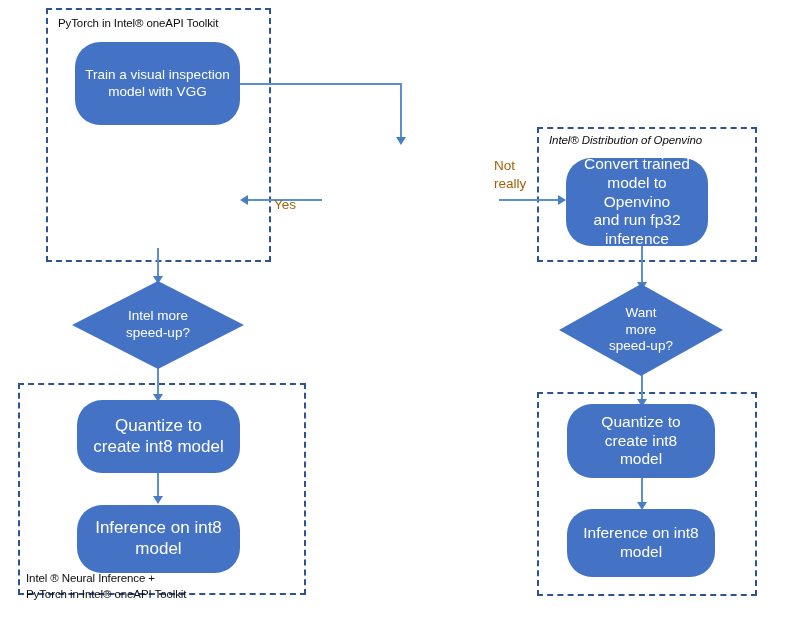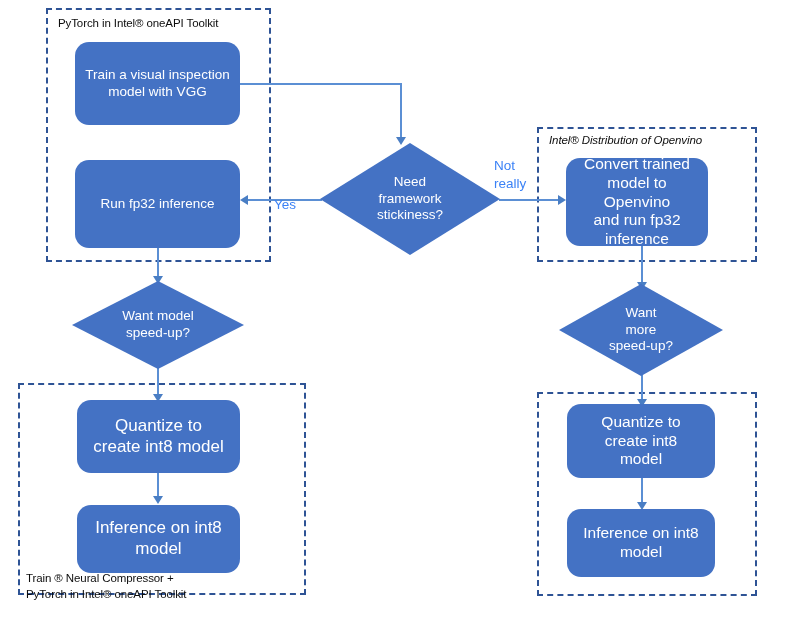--- a/index.html
+++ b/index.html
@@ -31,21 +31,21 @@
     color: #0d0d0d;
     white-space: pre;
     line-height: 1.35;
     letter-spacing: -0.1px;
   }
 
   
   .node {
     position: absolute;
     background: #4472C4;
-    border-radius: 14px;
+    border-radius: 25px;
     box-sizing: border-box;
     display: flex;
     align-items: center;
     justify-content: center;
     text-align: center;
     color: #ffffff;
     line-height: 1.22;
     white-space: pre-line;
     padding: 2px 6px;
   }
@@ -103,21 +103,21 @@
   .arrow-right {
     border-top: 5px solid transparent;
     border-bottom: 5px solid transparent;
     border-left: 8px solid #4A7EC4;
   }
 
   
   .edge-label {
     position: absolute;
     font-size: 13.5px;
-    color: #3b82f6;
+    color: #a16207;
     line-height: 1.3;
     white-space: pre-line;
     text-align: left;
   }
 
   
   .caption {
     position: absolute;
     font-size: 11.5px;
     color: #0d0d0d;
@@ -165,62 +165,55 @@
 
   <div class="conn v" style="left:641px; top:371px; height:32px;"></div>
   <div class="arrowhead arrow-down" style="left:637px; top:399px;"></div>
 
   <div class="conn v" style="left:641px; top:478px; height:28px;"></div>
   <div class="arrowhead arrow-down" style="left:637px; top:502px;"></div>
 
   <div class="node sm" style="left:75px; top:42px; width:165px; height:83px;">Train a visual inspection
 model with VGG</div>
 
-  <div class="node sm" style="left:75px; top:160px; width:165px; height:88px;">Run fp32 inference</div>
 
   <div class="node md" style="left:566px; top:158px; width:142px; height:88px;">Convert trained
 model to Openvino
 and run fp32
 inference</div>
 
   <div class="node lg" style="left:77px; top:400px; width:163px; height:73px;">Quantize to
 create int8 model</div>
 
   <div class="node lg" style="left:77px; top:505px; width:163px; height:68px;">Inference on int8
 model</div>
 
   <div class="node md" style="left:567px; top:404px; width:148px; height:74px;">Quantize to
 create int8
 model</div>
 
   <div class="node md" style="left:567px; top:509px; width:148px; height:68px;">Inference on int8
 model</div>
 
-  <div class="diamond-wrap" style="left:320px; top:143px; width:180px; height:112px;">
-    <div class="diamond-shape"></div>
-    <div class="diamond-text">Need
-framework
-stickiness?</div>
-  </div>
 
   <div class="diamond-wrap" style="left:72px; top:281px; width:172px; height:88px;">
     <div class="diamond-shape"></div>
-    <div class="diamond-text">Want model
+    <div class="diamond-text">Intel more
 speed-up?</div>
   </div>
 
   <div class="diamond-wrap" style="left:559px; top:284px; width:164px; height:92px;">
     <div class="diamond-shape"></div>
     <div class="diamond-text">Want
 more
 speed-up?</div>
   </div>
 
   <div class="edge-label" style="left:274px; top:196px;">Yes</div>
 
   <div class="edge-label" style="left:494px; top:157px;">Not
 really</div>
 
-  <div class="caption" style="left:26px; top:570px;">Train ® Neural Compressor +
+  <div class="caption" style="left:26px; top:570px;">Intel ® Neural Inference +
 PyTorch in Intel® oneAPI Toolkit</div>
 
 
 </div>
 
 </body></html>

